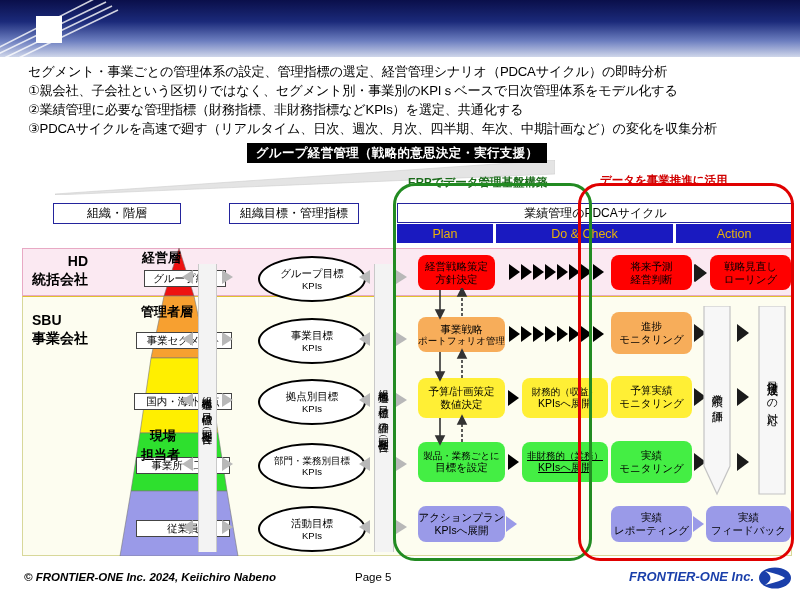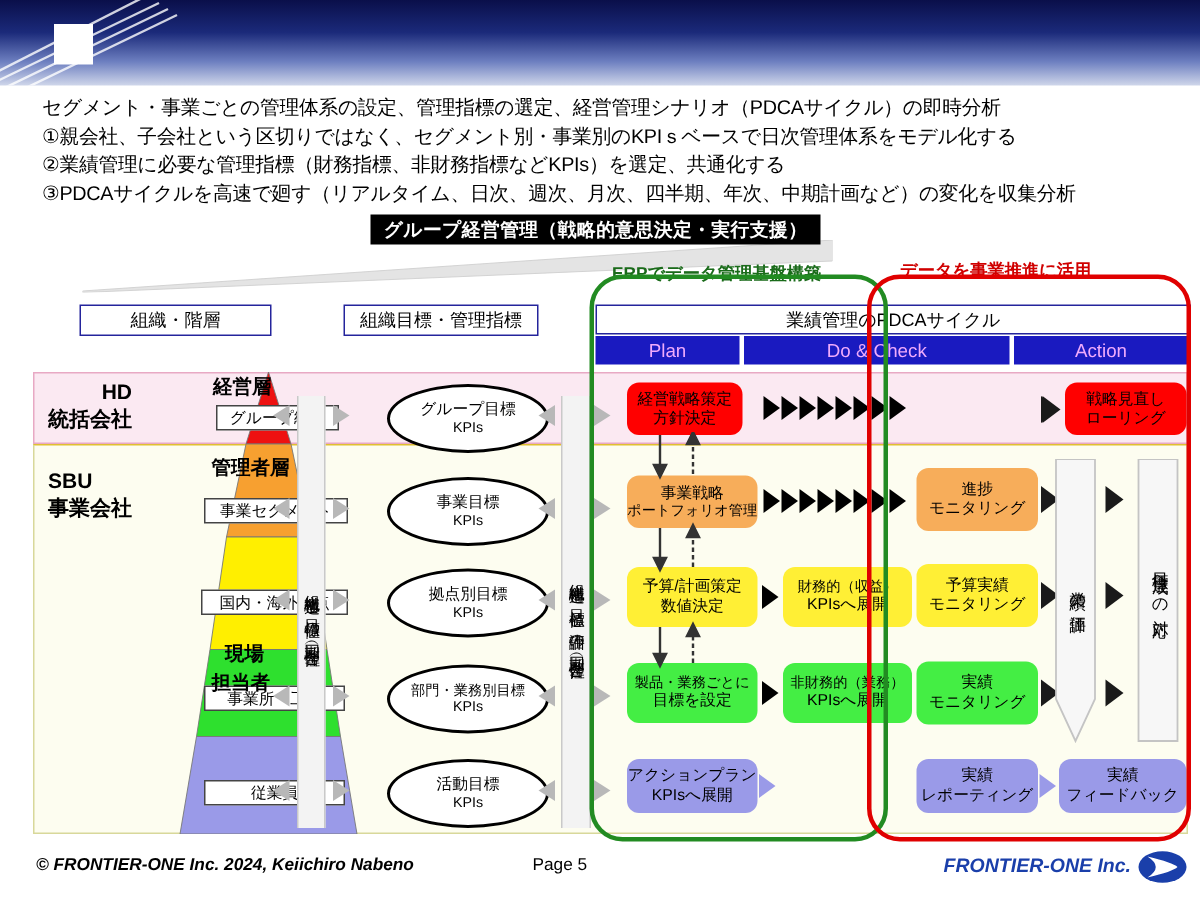--- a/index.html
+++ b/index.html
@@ -46,21 +46,21 @@
   .hdrbox{
     position:absolute;border:1.6px solid #24249c;background:#fff;
     font-size:12px;color:#000;display:flex;align-items:center;justify-content:center;
     height:19px;
   }
   #hdr-org{left:53px;top:203px;width:126px;}
   #hdr-goal{left:229px;top:203px;width:128px;}
   #hdr-pdca{left:397px;top:203px;width:395px;height:18px;border:1.4px solid #24249c;}
   
   .pdcahdr{
-    position:absolute;top:224px;height:19px;background:#1a1ac0;color:#f0abfc;
+    position:absolute;top:224px;height:19px;background:#1a1ac0;color:#eab308;
     font-size:12.5px;display:flex;align-items:center;justify-content:center;
   }
   #pdca-plan{left:397px;width:96px;}
   #pdca-do{left:496px;width:177px;}
   #pdca-act{left:676px;width:116px;}
   
   #frame{position:absolute;left:22px;top:248px;width:770px;height:308px;}
   .band{position:absolute;left:0;width:770px;box-sizing:border-box;}
   #band-hd{top:0;height:48px;background:#fbe9f2;border:1px solid #e8a9c4;}
   #band-sbu{top:48px;height:260px;background:#fdfdf0;border:1px solid #d8d89a;border-top:1px solid #e0c030;}
@@ -278,21 +278,21 @@
         <polygon points="40,136 48,136 44,128" fill="#333"></polygon>
     </g>
   </svg>
 
   <div class="tri" style="position:absolute;left:486px;top:142px;"></div>
   <div class="pbox yellow" style="left:500px;top:130px;width:86px;height:40px;">
     <span style="font-size:9.5px;">財務的（収益）</span>
     <span>KPIsへ展開</span>
   </div>
   <div class="tri" style="position:absolute;left:486px;top:206px;"></div>
-  <div class="pbox green" style="left:500px;top:194px;width:86px;height:40px;">
+  <div class="pbox green" style="left:500px;top:194px;width:86px;height:40px;text-decoration:underline;">
     <span style="font-size:9.5px;">非財務的（業務）</span>
     <span>KPIsへ展開</span>
   </div>
 
   <div class="tristrip" style="left:487px;top:16px;">
     <i class="tri"></i>
       <i class="tri"></i>
       <i class="tri"></i>
       <i class="tri"></i>
     <i class="tri"></i>
@@ -305,20 +305,24 @@
       <i class="tri"></i>
       <i class="tri"></i>
       <i class="tri"></i>
     <i class="tri"></i>
       <i class="tri"></i>
       <i class="tri"></i>
       <i class="tri"></i>
   </div>
   <div class="tri-pur" style="position:absolute;left:484px;top:268px;"></div>
 
+  <div class="pbox red" style="left:589px;top:7px;width:81px;height:35px;">
+    <span>将来予測</span>
+    <span>経営判断</span>
+  </div>
   <div class="pbox orange" style="left:589px;top:64px;width:81px;height:42px;">
     <span>進捗</span>
     <span>モニタリング</span>
   </div>
   <div class="pbox yellow" style="left:589px;top:128px;width:81px;height:42px;">
     <span>予算実績</span>
     <span>モニタリング</span>
   </div>
   <div class="pbox green" style="left:589px;top:193px;width:81px;height:42px;">
     <span>実績</span>

